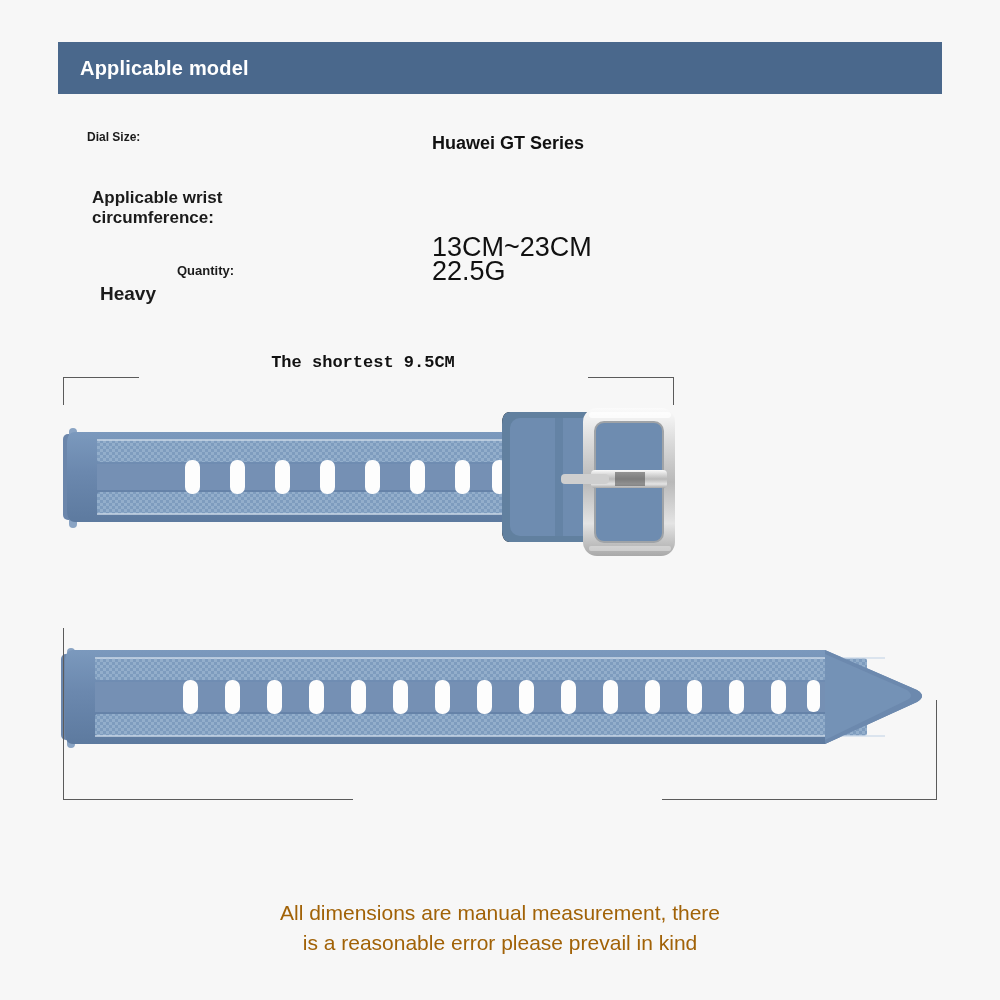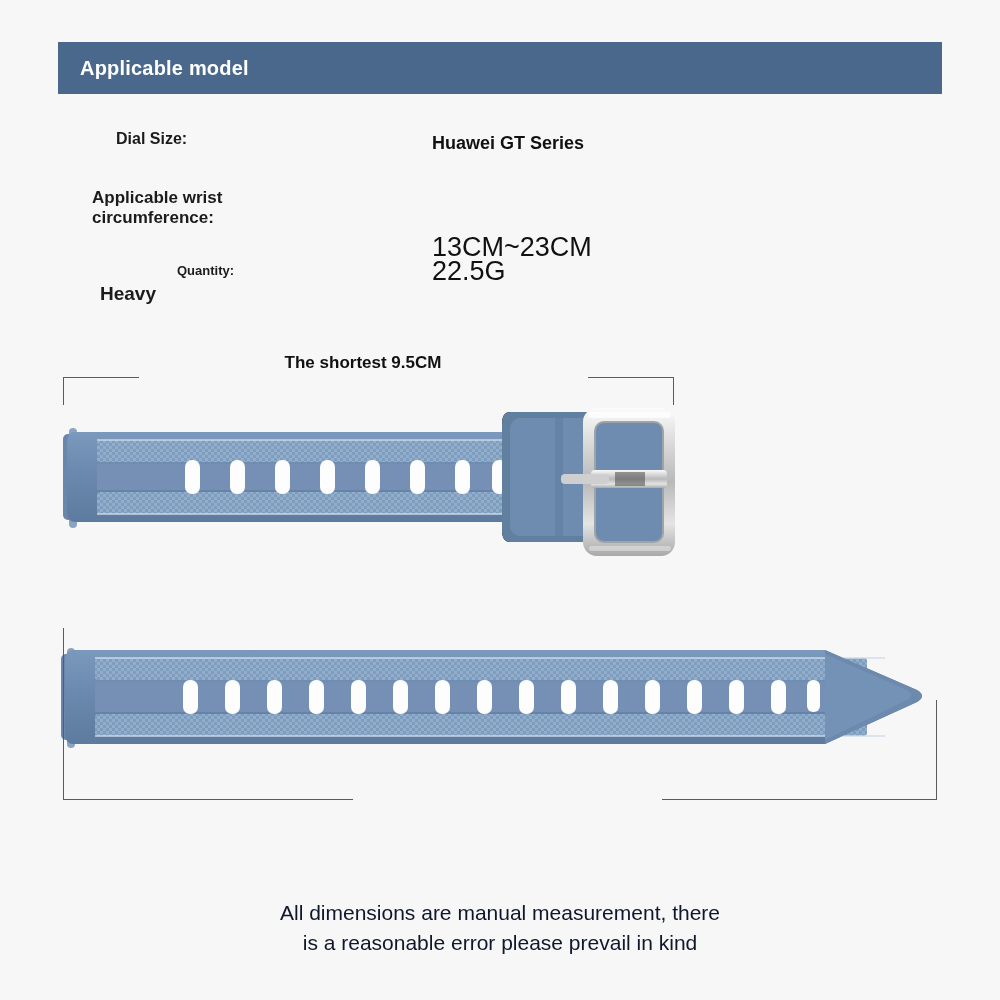--- a/index.html
+++ b/index.html
@@ -42,22 +42,22 @@
   .spec-label {
     position: absolute;
     color: #1b1b1b;
   }
   .spec-value {
     position: absolute;
     color: #111111;
   }
 
   #lbl-dial {
-    left: 116px; top: 130px;
-    font-size: 16px; font-weight: bold;
+    left: 87px; top: 130px;
+    font-size: 12px; font-weight: bold;
   }
   #val-dial {
     left: 432px; top: 133px;
     font-size: 18px; font-weight: bold;
   }
   #lbl-wrist {
     left: 92px; top: 188px;
     width: 300px;
     font-size: 17px; font-weight: bold;
     line-height: 20px;
@@ -81,21 +81,21 @@
   }
 
   
   .measure-caption {
     position: absolute;
     font-size: 17px;
     font-weight: bold;
     color: #111;
     text-align: center;
   }
-  #cap-short { left: 150px; top: 353px; width: 426px; }
+  #cap-short { left: 150px; top: 353px; width: 426px; font-family: Liberation Mono, monospace; }
   #cap-max   { left: 360px; top: 808px; width: 300px; }
 
   
   .dim-line {
     position: absolute;
     background: #5b5b5b;
   }
   .dim-h { height: 1px; }
   .dim-v { width: 1px; }
 
@@ -103,21 +103,21 @@
   .strap-wrap { position: absolute; }
 
   
   #footer-note {
     position: absolute;
     left: 120px;
     top: 898px;
     width: 760px;
     text-align: center;
     font-size: 21px;
-    color: #0f172a;
+    color: #a16207;
     line-height: 30px;
   }
   #footer-note div { white-space: nowrap; }
 </style>
 </head>
 <body>
 
 <div id="page">
 
   <div class="header-bar"></div>

